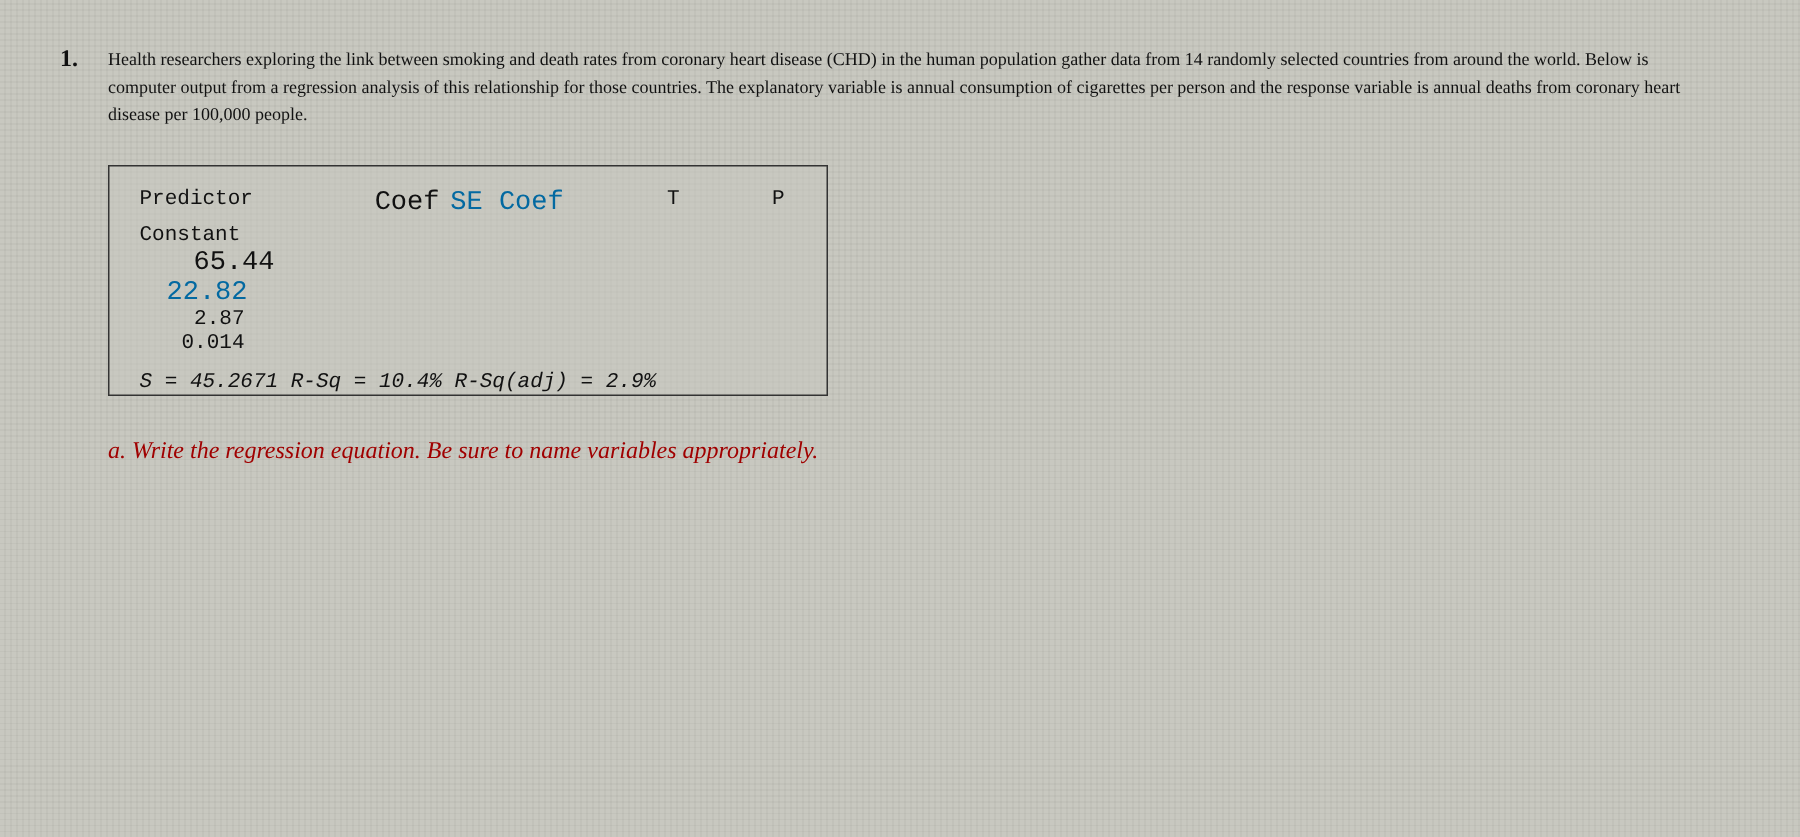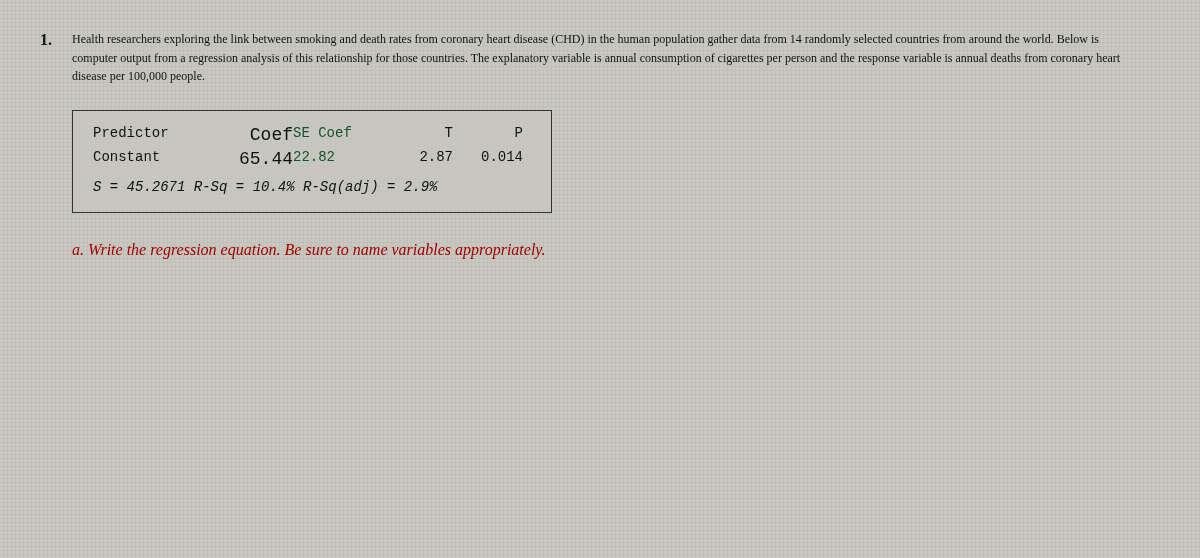--- a/index.html
+++ b/index.html
@@ -64,58 +64,58 @@
     }
 
     .regression-table-container {
       margin-left: 32px;
       margin-bottom: 20px;
       display: inline-block;
     }
 
     .regression-box {
       border: 1.5px solid #333;
-      padding: 14px 28px 17px 20px;
+      padding: 14px 28px 0 20px;
       background: rgba(200,200,192,0.5);
       display: inline-block;
     }
 
     .table-header-row {
       display: flex;
       flex-direction: row;
       margin-bottom: 4px;
     }
 
     .table-data-row {
       display: flex;
-      flex-direction: row;
+      flex-direction: column;
       margin-bottom: 2px;
     }
 
     .col-predictor {
       width: 110px;
       font-size: 14px;
       color: #111;
       font-family: 'Courier New', Courier, monospace;
     }
 
     .col-coef {
       width: 90px;
       font-size: 18px;
       color: #111;
       font-family: 'Courier New', Courier, monospace;
       text-align: right;
     }
 
     .col-se-coef {
       width: 90px;
-      font-size: 14px;
-      color: #14532d;
+      font-size: 18px;
+      color: #0369a1;
       font-family: 'Courier New', Courier, monospace;
-      text-align: left;
+      text-align: center;
     }
 
     .col-t {
       width: 70px;
       font-size: 14px;
       color: #111;
       font-family: 'Courier New', Courier, monospace;
       text-align: right;
     }
 

